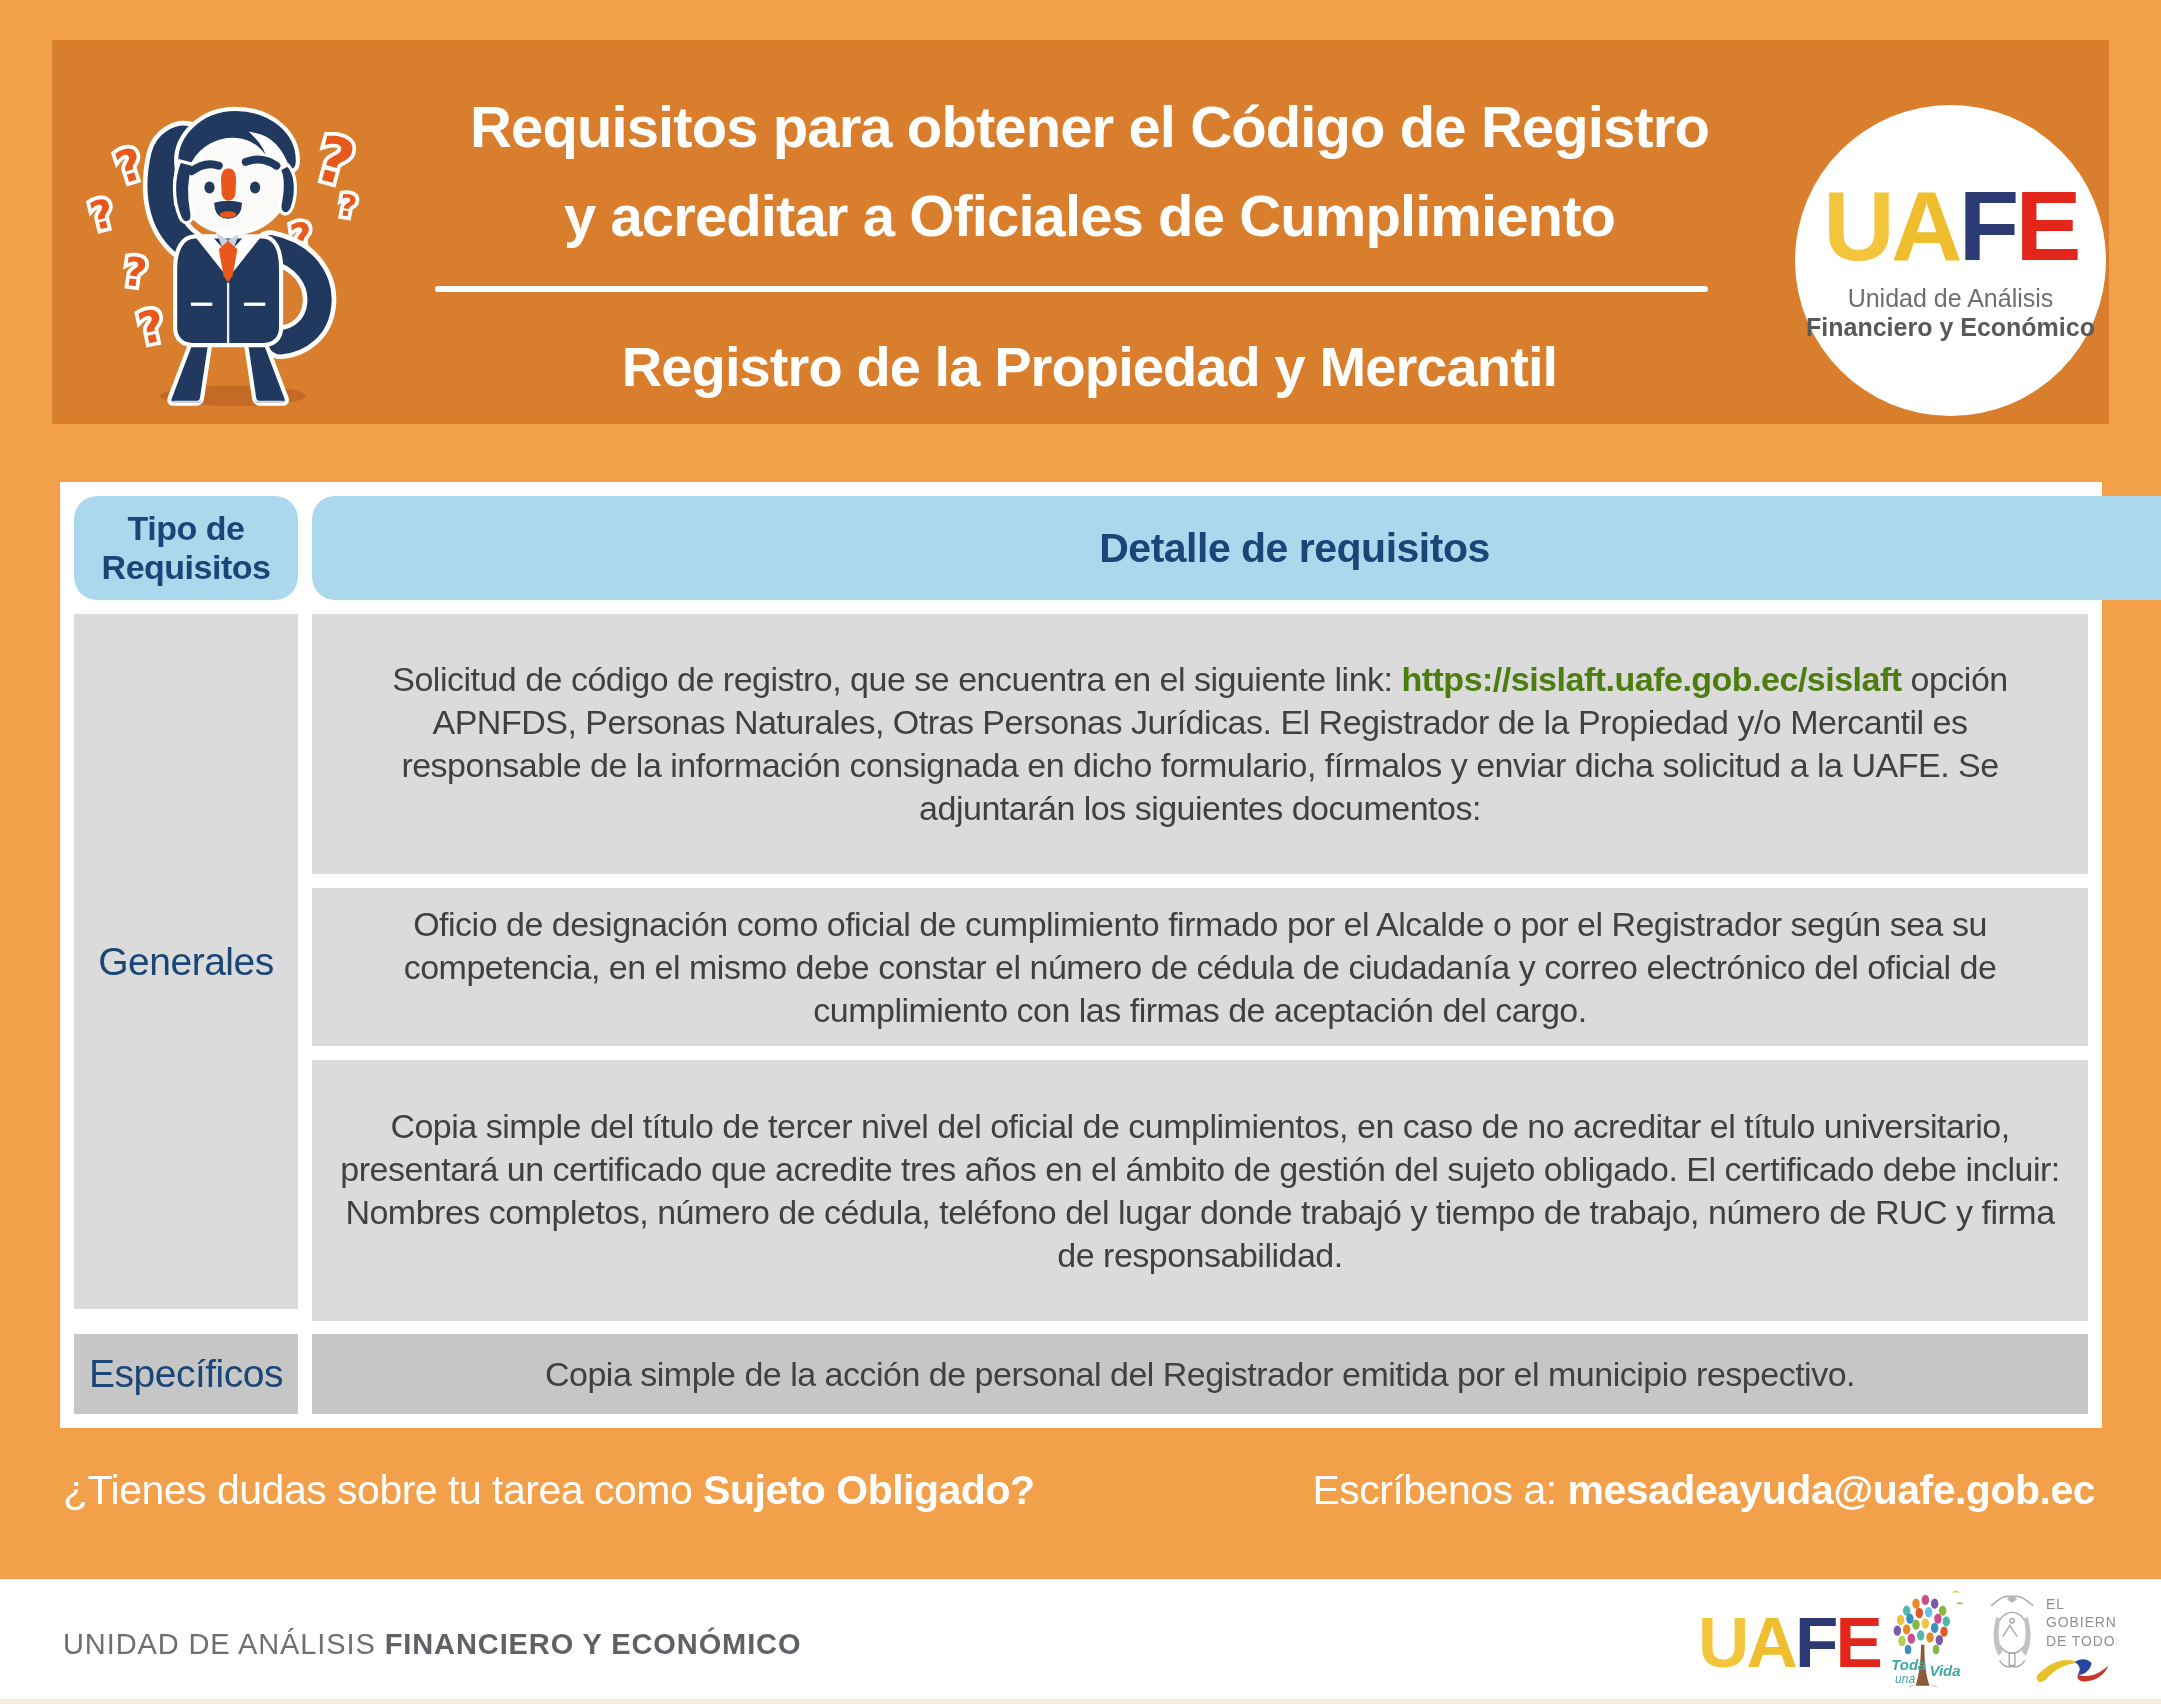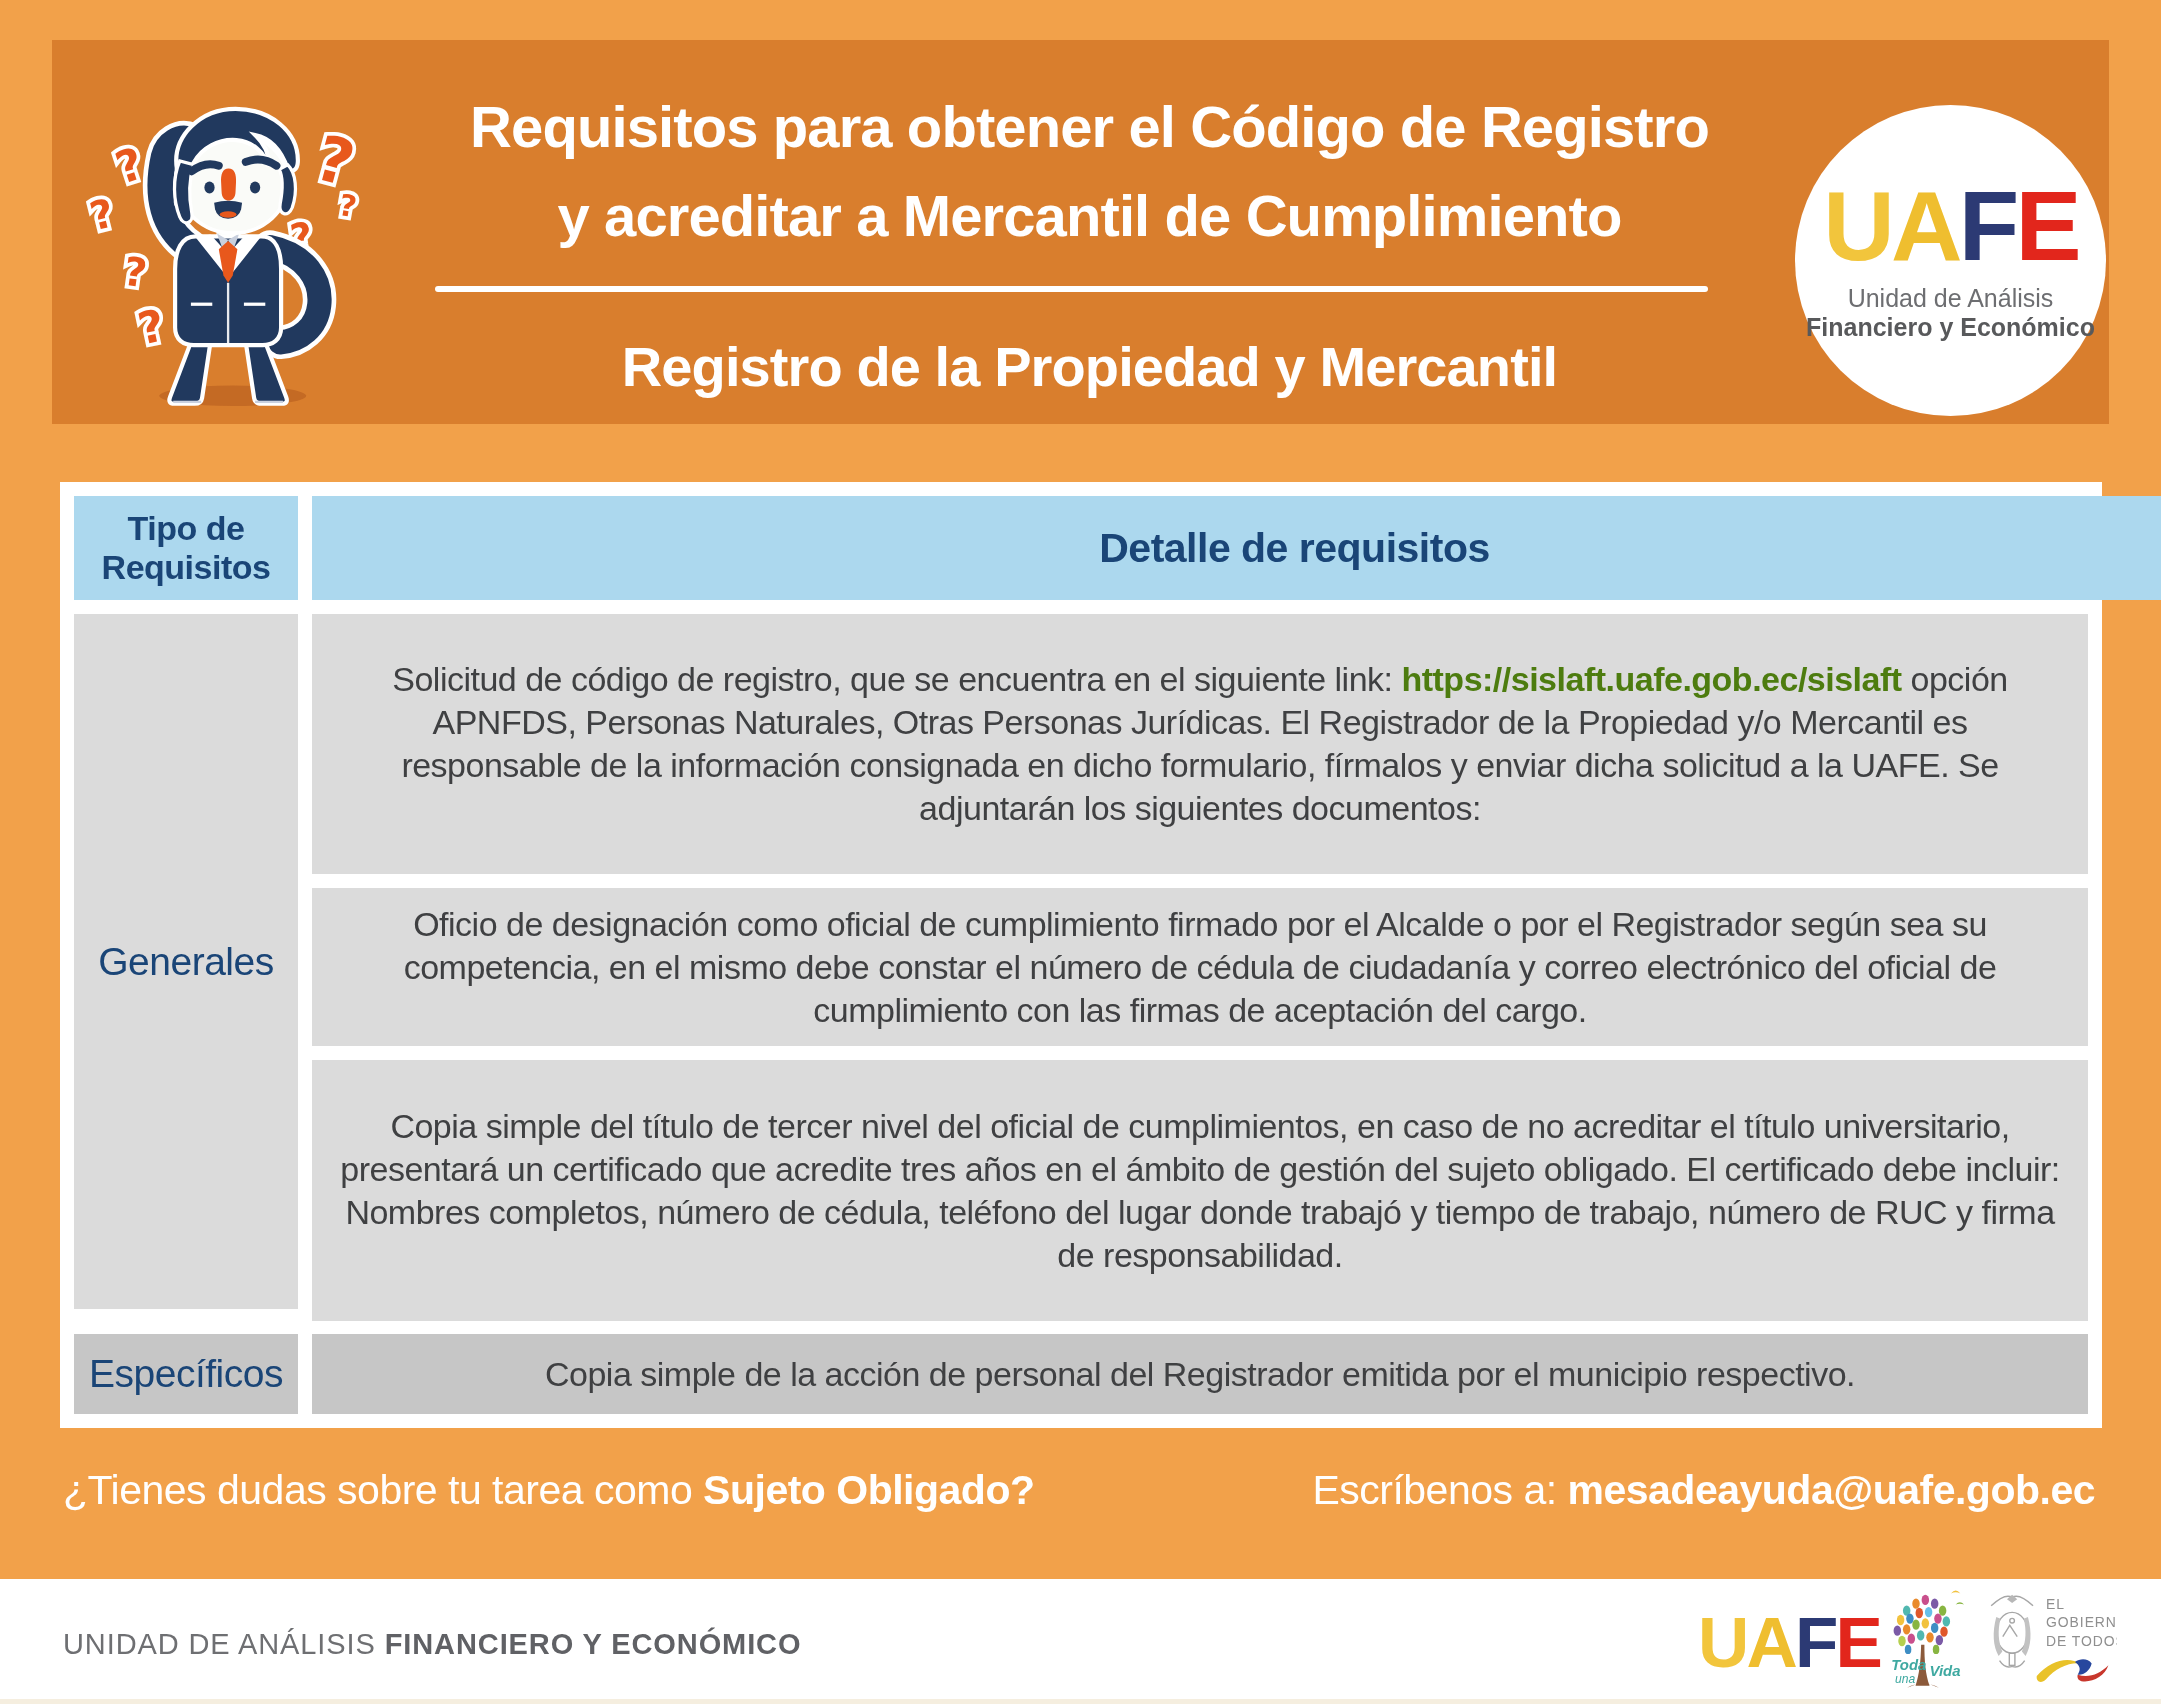--- a/index.html
+++ b/index.html
@@ -28,21 +28,21 @@
   .lu{color:#F2C53C}.la{color:#EFBE2F}.lf{color:#2C3A74}.le{color:#E2261C}
   .logo-org1{font-size:25px;color:#6D6E71;margin-top:12px;line-height:29px;}
   .logo-org2{font-size:25px;color:#58595B;font-weight:bold;line-height:29px;}
 
   
   .tframe{position:absolute;left:60px;top:482px;width:2042px;height:946px;background:#FFFFFF;}
   .cell{position:absolute;display:flex;align-items:center;justify-content:center;text-align:center;box-sizing:border-box;}
   .c-blue{background:#ACD8EE;}
   .c-gray{background:#DBDBDB;}
   .c-dgray{background:#C6C6C6;}
-  .th{color:#1A4577;font-weight:bold;letter-spacing:-0.5px;}
+  .th{color:#1A4577;font-weight:bold;letter-spacing:-0.5px;border-radius:23px;}
   .th1{left:14px;top:14px;width:224px;height:104px;font-size:34px;line-height:39px;}
   .th2{left:252px;top:14px;width:1965px;height:104px;font-size:41px;}
   .cat{color:#1A4577;font-size:39px;letter-spacing:-0.5px;}
   .cat-gen{left:14px;top:132px;width:224px;height:695px;}
   .cat-esp{left:14px;top:852px;width:224px;height:80px;}
   .r1{left:252px;top:132px;width:1776px;height:260px;}
   .r2{left:252px;top:406px;width:1776px;height:158px;}
   .r3{left:252px;top:578px;width:1776px;height:261px;}
   .r4{left:252px;top:852px;width:1776px;height:80px;}
   .detail{color:#3F4042;font-size:34px;line-height:43px;letter-spacing:-0.5px;padding:0 28px;}
@@ -122,21 +122,21 @@
   <path d="M378,152 Q412,138 444,160" fill="none" stroke="#21395E" stroke-width="17" stroke-linecap="round"></path>
   <ellipse cx="300" cy="207" rx="11" ry="13" fill="#21395E"></ellipse>
   <ellipse cx="398" cy="207" rx="11" ry="13" fill="#21395E"></ellipse>
   <path d="M341,166 C328,166 324,179 325,196 L326,216 C326,229 334,235 341,235 C348,235 356,229 356,216 L357,196 C358,179 354,166 341,166 Z" fill="#E8581C"></path>
   <path d="M310,240 Q340,231 370,240 L368,254 Q363,274 340,274 Q317,274 312,254 Z" fill="#21395E"></path>
   <ellipse cx="340" cy="265" rx="18" ry="7" fill="#E8581C"></ellipse>
 </svg>
 
 <div class="title">
   <div>Requisitos para obtener el Código de Registro</div>
-  <div>y acreditar a Mercantil de Cumplimiento</div>
+  <div>y acreditar a Oficiales de Cumplimiento</div>
 </div>
 <div class="divider"></div>
 <div class="subtitle">Registro de la Propiedad y Mercantil</div>
 
 <div class="logo-circle">
   <div class="logo-letters"><span class="lu">U</span><span class="la">A</span><span class="lf">F</span><span class="le">E</span></div>
   <div class="logo-org1">Unidad de Análisis</div>
   <div class="logo-org2">Financiero y Económico</div>
 </div>
 

